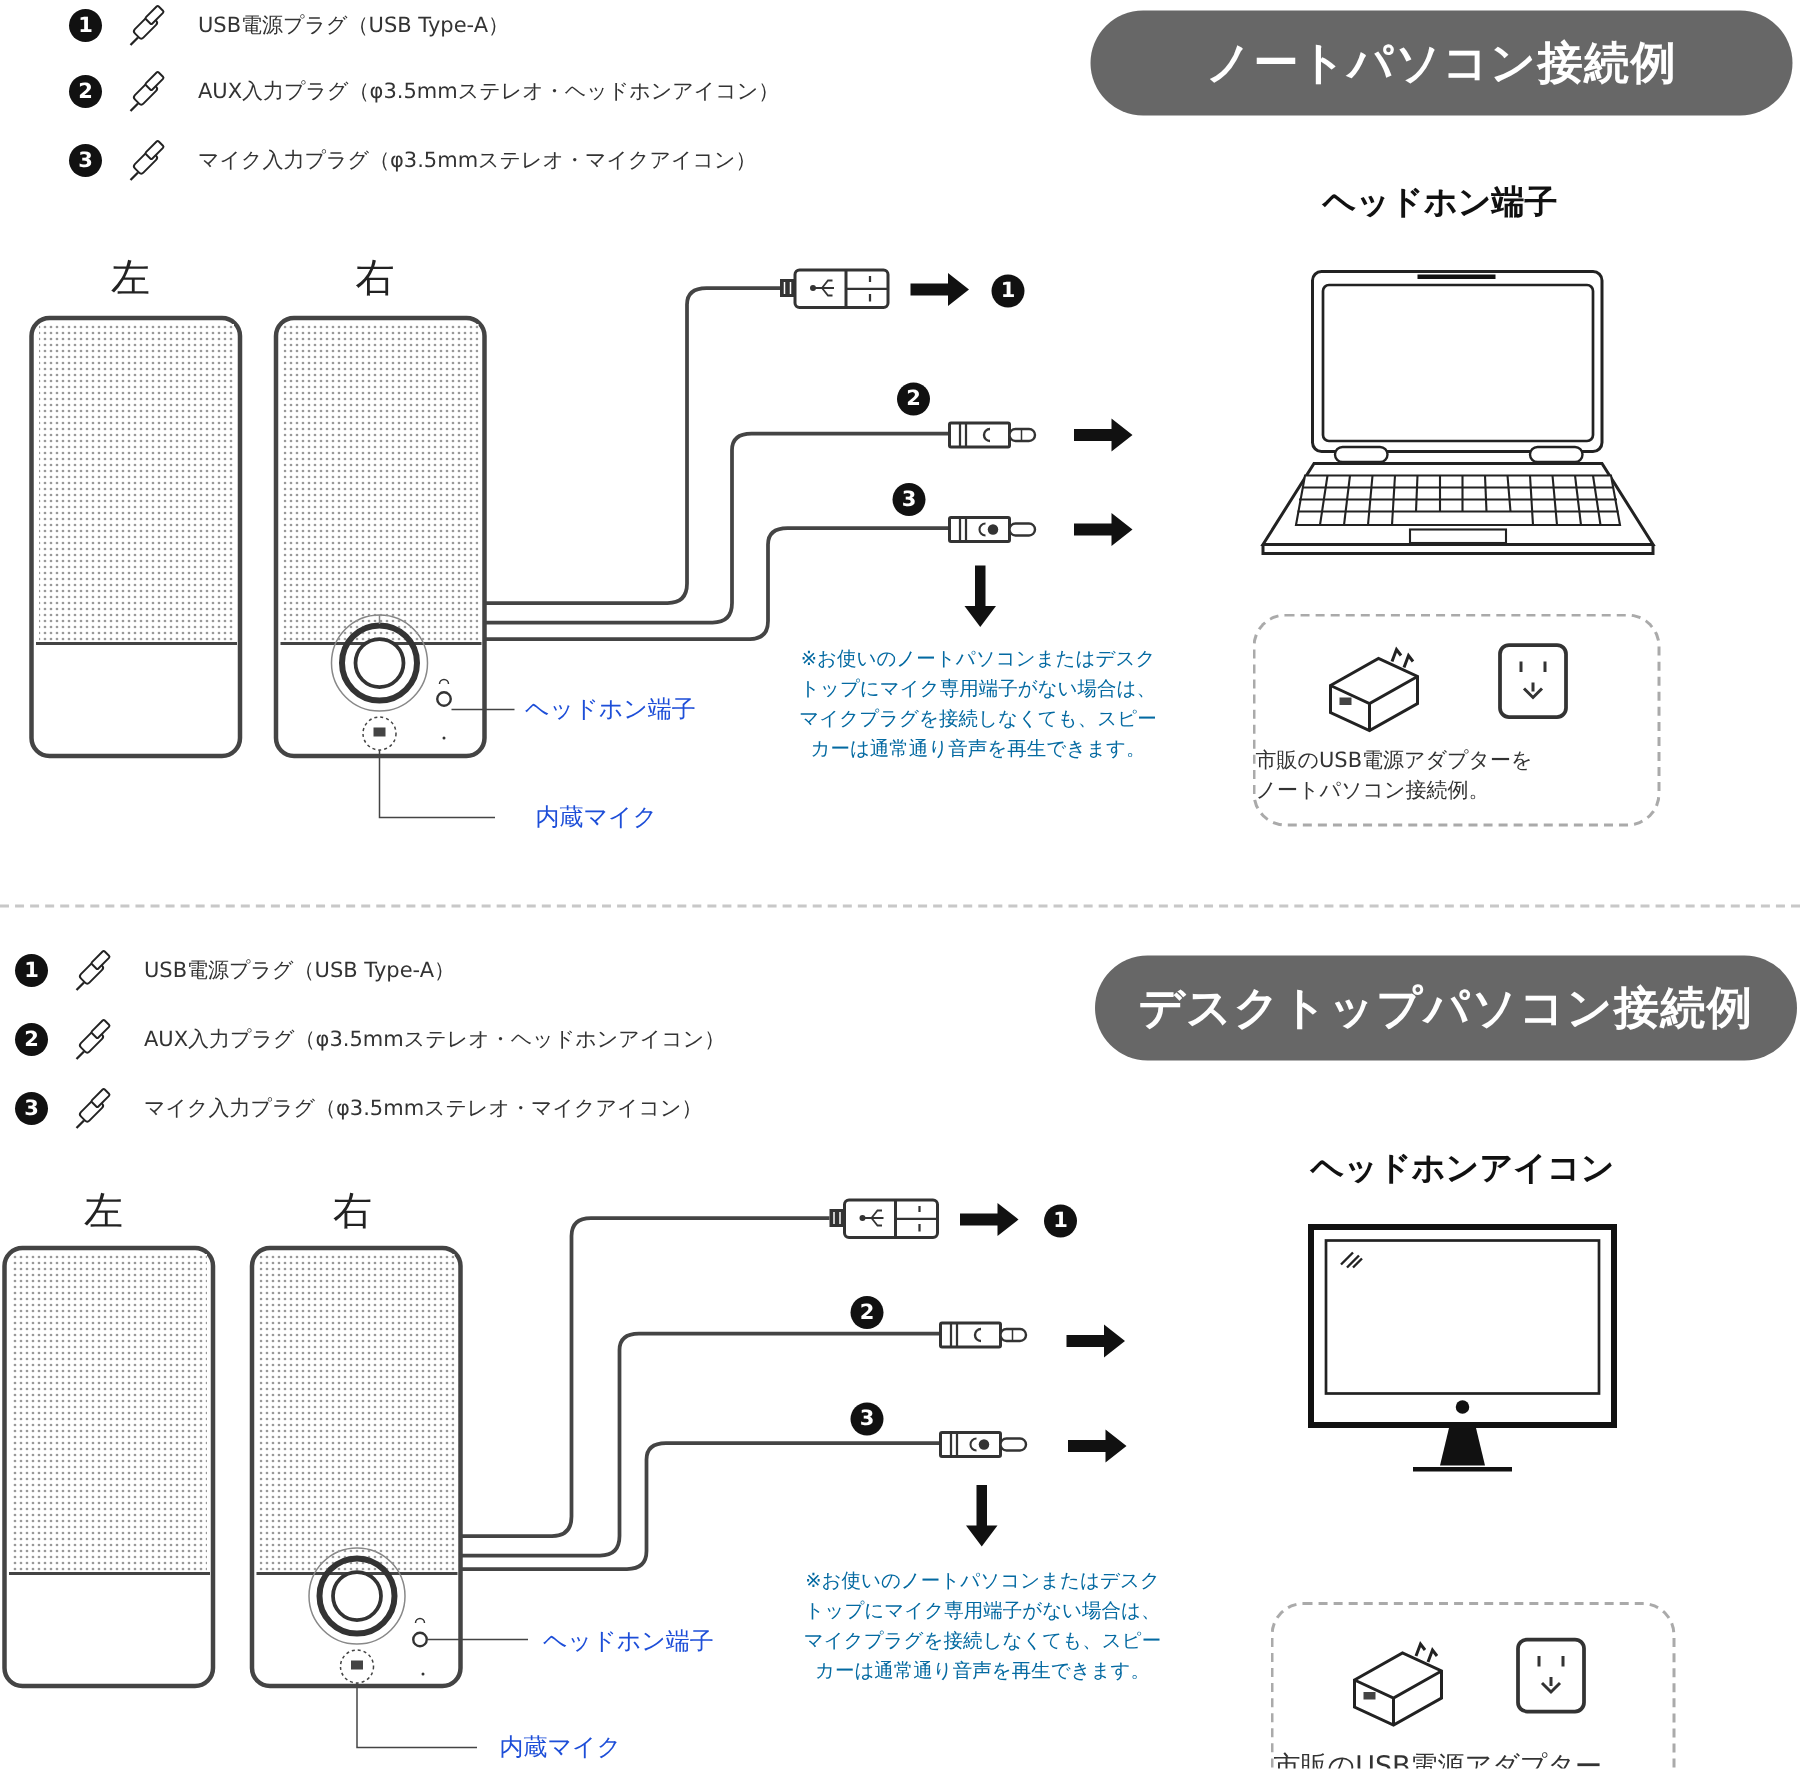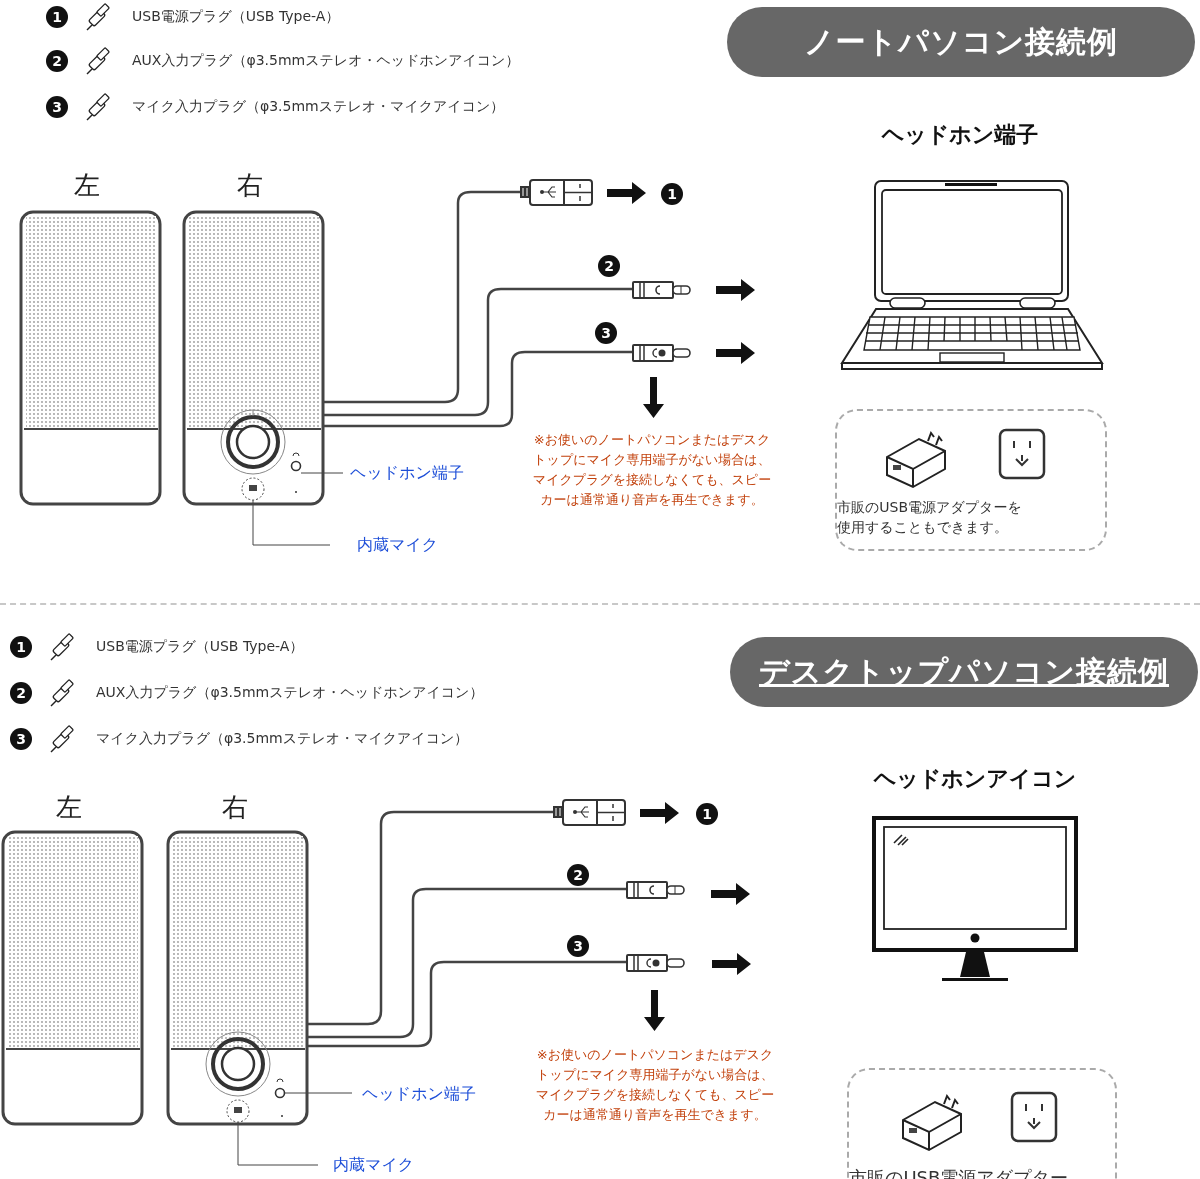--- a/index.html
+++ b/index.html
@@ -11,21 +11,21 @@
                font-weight: bold; font-size: 14px; display: flex; align-items: center; justify-content: center;
                font-family: "DejaVu Sans", sans-serif; }
   .plug-icon { width: 30px; height: 30px; margin-left: 16px; }
   .legend-text { font-size: 14px; color: #333; margin-left: 18px; white-space: nowrap; }
   .pill { position: absolute; background: #676767; color: #ffffff; border-radius: 40px;
           font-weight: bold; font-size: 30px; display: flex; align-items: center; justify-content: center;
           letter-spacing: 1px; }
   .device-title { position: absolute; font-weight: bold; font-size: 22px; color: #111; text-align: center; }
   .lr-label { position: absolute; font-size: 26px; color: #222; }
   .callout { position: absolute; font-size: 16px; color: #1d4ed8; white-space: nowrap; }
-  .note { position: absolute; font-size: 13px; line-height: 20px; color: #c2410c; text-align: center; width: 300px; }
+  .note { position: absolute; font-size: 13px; line-height: 20px; color: #0369a1; text-align: center; width: 300px; }
   .adapter-box { position: absolute; border: 2px dashed #aaa; border-radius: 22px; }
   .adapter-text { position: absolute; left: 0; right: 0; text-align: left; font-size: 14px; line-height: 20px; color: #333; }
   .divider { position: absolute; left: 0; width: 1200px; top: 603px; border-top: 2px dashed #c8c8c8; }
   .grille { fill: url(#dots); }
   svg { overflow: visible; }
 </style>
 </head>
 <body>
 
 <svg width="0" height="0" style="position:absolute">
@@ -203,21 +203,21 @@
       <path d="M45 12 l3 -8 l3 4 M53 16 l3 -8 l3 4" fill="none" stroke="#222" stroke-width="2"></path>
     </svg>
     <svg class="abs" style="left:160px; top:16px;" width="50" height="54">
       <rect x="3" y="3" width="44" height="48" rx="6" fill="#fff" stroke="#333" stroke-width="2.5"></rect>
       <line x1="17" y1="14" x2="17" y2="21" stroke="#333" stroke-width="2"></line>
       <line x1="33" y1="14" x2="33" y2="21" stroke="#333" stroke-width="2"></line>
       <path d="M19 32 l6 6 l6 -6 M25 28 v6" fill="none" stroke="#333" stroke-width="2"></path>
     </svg>
     <div class="adapter-text" style="top:86px;">
       <div>市販のUSB電源アダプターを</div>
-      <div>使用することもできます。</div>
+      <div>ノートパソコン接続例。</div>
     </div>
   </div>
 </div>
 
 <div class="divider"></div>
 
 <div>
 
   <div class="legend-row" style="left:10px; top:632px;">
     <div class="num-badge">1</div>
@@ -234,21 +234,21 @@
     <span class="legend-text">AUX入力プラグ（φ3.5mmステレオ・ヘッドホンアイコン）</span>
   </div>
   <div class="legend-row" style="left:10px; top:724px;">
     <div class="num-badge">3</div>
     <svg class="plug-icon">
         <use href="#plug-small"></use>
       </svg>
     <span class="legend-text">マイク入力プラグ（φ3.5mmステレオ・マイクアイコン）</span>
   </div>
 
-  <div class="pill" style="left:730px; top:637px; width:468px; height:70px;text-decoration:underline;">デスクトップパソコン接続例</div>
+  <div class="pill" style="left:730px; top:637px; width:468px; height:70px;">デスクトップパソコン接続例</div>
   <div class="device-title" style="left:830px; top:764px; width:290px;">ヘッドホンアイコン</div>
 
   <div class="lr-label" style="left:56px; top:790px;">左</div>
   <div class="lr-label" style="left:222px; top:790px;">右</div>
 
   <svg class="abs" style="left:0; top:820px;" width="800" height="360">
     <g>
       <rect x="3" y="12" width="139" height="292" rx="12" fill="#fff" stroke="#444" stroke-width="3"></rect>
       <rect x="8" y="16" width="130" height="212" class="grille"></rect>
       <line x1="6" y1="229" x2="140" y2="229" stroke="#444" stroke-width="2"></line>

